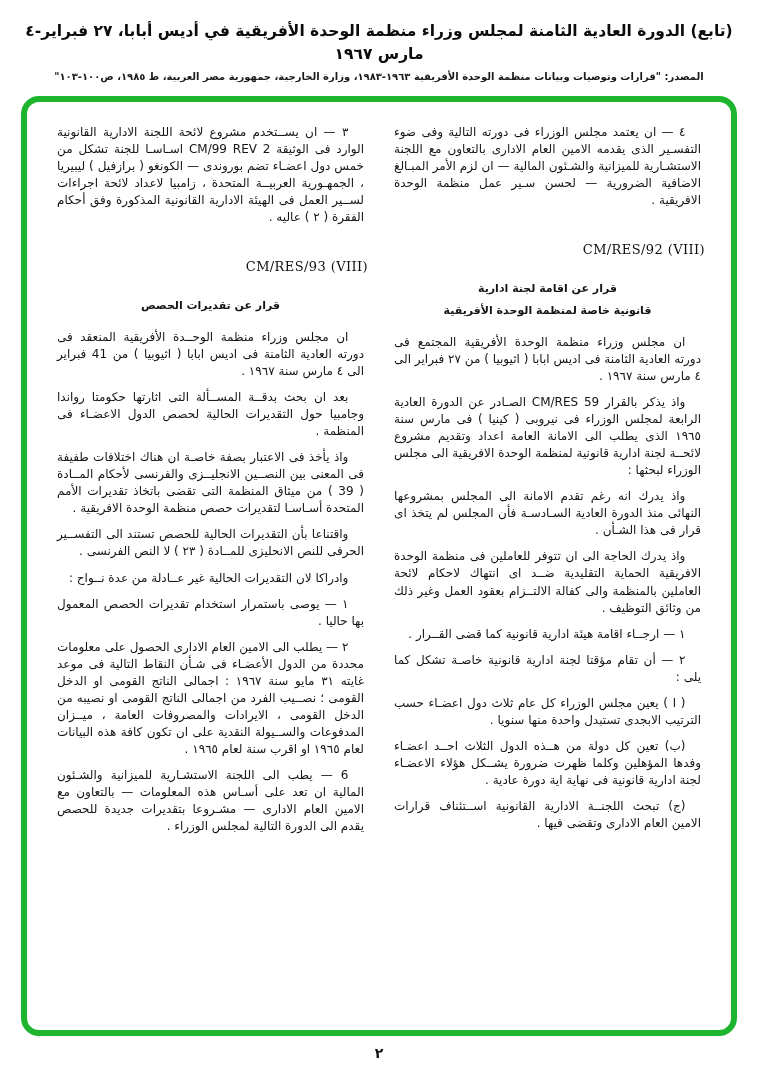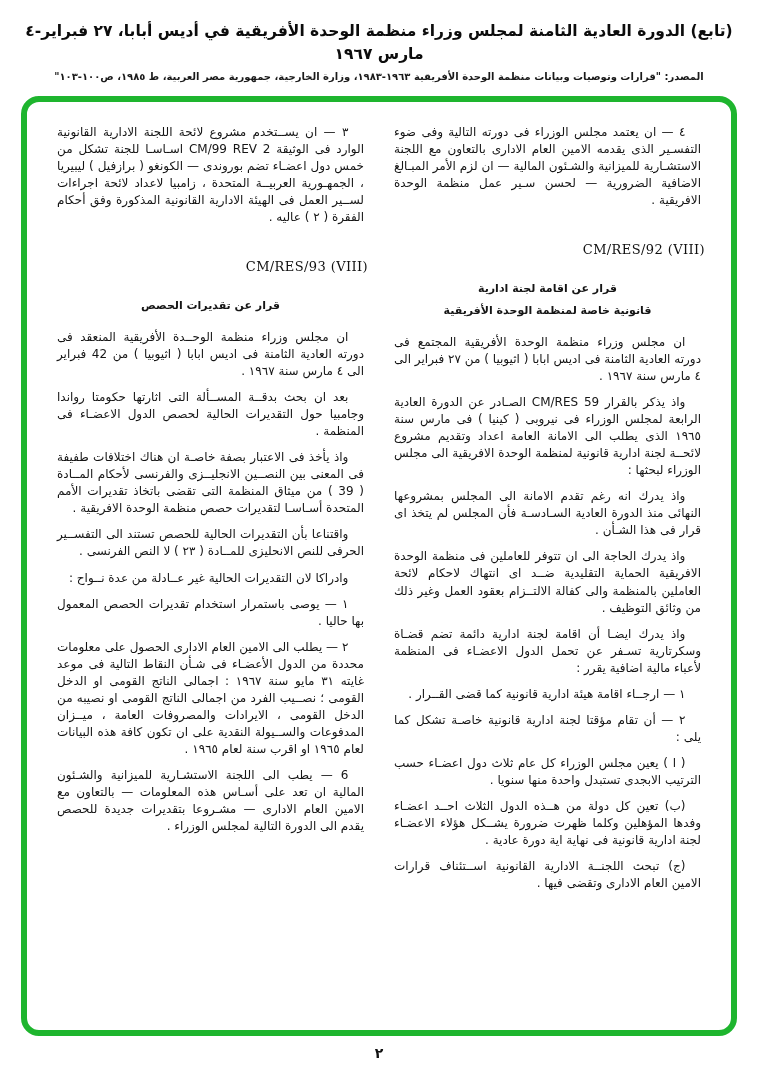--- a/index.html
+++ b/index.html
@@ -101,32 +101,31 @@
   <div class="green-box">
     <div class="col">
         <div class="blk blk-para">٤ — ان يعتمد مجلس الوزراء فى دورته التالية وفى ضوء التفسـير الذى يقدمه الامين العام الادارى بالتعاون مع اللجنة الاستشـارية للميزانية والشـئون المالية — ان لزم الأمر المبـالغ الاضافية الضرورية — لحسن سـير عمل منظمة الوحدة الافريقية .</div>
         <div class="blk blk-code">CM/RES/92 (VIII)</div>
         <div class="blk blk-title">قرار عن اقامة لجنة ادارية
 قانونية خاصة لمنظمة الوحدة الأفريقية</div>
         <div class="blk blk-para">ان مجلس وزراء منظمة الوحدة الأفريقية المجتمع فى دورته العادية الثامنة فى اديس ابابا ( اثيوبيا ) من ٢٧ فبراير الى ٤ مارس سنة ١٩٦٧ .</div>
         <div class="blk blk-para">واذ يذكر بالقرار CM/RES 59 الصـادر عن الدورة العادية الرابعة لمجلس الوزراء فى نيروبى ( كينيا ) فى مارس سنة ١٩٦٥ الذى يطلب الى الامانة العامة اعداد وتقديم مشروع لائحــة لجنة ادارية قانونية لمنظمة الوحدة الافريقية الى مجلس الوزراء لبحثها :</div>
         <div class="blk blk-para">واذ يدرك انه رغم تقدم الامانة الى المجلس بمشروعها النهائى منذ الدورة العادية السـادسـة فأن المجلس لم يتخذ اى قرار فى هذا الشـأن .</div>
         <div class="blk blk-para">واذ يدرك الحاجة الى ان تتوفر للعاملين فى منظمة الوحدة الافريقية الحماية التقليدية ضــد اى انتهاك لاحكام لائحة العاملين بالمنظمة والى كفالة الالتــزام بعقود العمل وغير ذلك من وثائق التوظيف .</div>
-        <div class="blk blk-para">واذ يدرك ايضـا أن اقامة لجنة ادارية دائمة تضم قضـاة وسكرتارية تسـفر عن تحمل الدول الاعضـاء فى المنظمة لأعباء مالية اضافية يقرر :</div>
         <div class="blk blk-para">١ — ارجــاء اقامة هيئة ادارية قانونية كما قضى القــرار .</div>
         <div class="blk blk-para">٢ — أن تقام مؤقتا لجنة ادارية قانونية خاصـة تشكل كما يلى :</div>
         <div class="blk blk-para">( ا ) يعين مجلس الوزراء كل عام ثلاث دول اعضـاء حسب الترتيب الابجدى تستبدل واحدة منها سنويا .</div>
         <div class="blk blk-para">(ب) تعين كل دولة من هــذه الدول الثلاث احــد اعضـاء وفدها المؤهلين وكلما ظهرت ضرورة يشــكل هؤلاء الاعضـاء لجنة ادارية قانونية فى نهاية اية دورة عادية .</div>
         <div class="blk blk-para">(ج) تبحث اللجنــة الادارية القانونية اســتئناف قرارات الامين العام الادارى وتقضى فيها .</div>
       </div>
     <div class="col">
         <div class="blk blk-para">٣ — ان يســتخدم مشروع لائحة اللجنة الادارية القانونية الوارد فى الوثيقة CM/99 REV 2 اسـاسـا للجنة تشكل من خمس دول اعضـاء تضم بوروندى — الكونغو ( برازفيل ) ليبيريا ، الجمهـورية العربيــة المتحدة ، زامبيا لاعداد لائحة اجراءات لســير العمل فى الهيئة الادارية القانونية المذكورة وفق أحكام الفقرة ( ٢ ) عاليه .</div>
         <div class="blk blk-code">CM/RES/93 (VIII)</div>
         <div class="blk blk-title">قرار عن تقديرات الحصص</div>
-        <div class="blk blk-para">ان مجلس وزراء منظمة الوحــدة الأفريقية المنعقد فى دورته العادية الثامنة فى اديس ابابا ( اثيوبيا ) من 42 فبراير الى ٤ مارس سنة ١٩٦٧ .</div>
+        <div class="blk blk-para">ان مجلس وزراء منظمة الوحــدة الأفريقية المنعقد فى دورته العادية الثامنة فى اديس ابابا ( اثيوبيا ) من 41 فبراير الى ٤ مارس سنة ١٩٦٧ .</div>
         <div class="blk blk-para">بعد ان بحث بدقــة المســألة التى اثارتها حكومتا رواندا وجامبيا حول التقديرات الحالية لحصص الدول الاعضـاء فى المنظمة .</div>
         <div class="blk blk-para">واذ يأخذ فى الاعتبار بصفة خاصـة ان هناك اختلافات طفيفة فى المعنى بين النصــين الانجليــزى والفرنسى لأحكام المــادة ( 39 ) من ميثاق المنظمة التى تقضى باتخاذ تقديرات الأمم المتحدة أسـاسـا لتقديرات حصص منظمة الوحدة الافريقية .</div>
         <div class="blk blk-para">واقتناعا بأن التقديرات الحالية للحصص تستند الى التفســير الحرفى للنص الانحليزى للمــادة ( ٢٣ ) لا النص الفرنسى .</div>
         <div class="blk blk-para">وادراكا لان التقديرات الحالية غير عــادلة من عدة نــواح :</div>
         <div class="blk blk-para">١ — يوصى باستمرار استخدام تقديرات الحصص المعمول بها حاليا .</div>
         <div class="blk blk-para">٢ — يطلب الى الامين العام الادارى الحصول على معلومات محددة من الدول الأعضـاء فى شـأن النقاط التالية فى موعد غايته ٣١ مايو سنة ١٩٦٧ : اجمالى الناتج القومى او الدخل القومى ؛ نصــيب الفرد من اجمالى الناتج القومى او نصيبه من الدخل القومى ، الايرادات والمصروفات العامة ، ميــزان المدفوعات والســيولة النقدية على ان تكون كافة هذه البيانات لعام ١٩٦٥ او اقرب سنة لعام ١٩٦٥ .</div>
         <div class="blk blk-para">6 — يطب الى اللجنة الاستشـارية للميزانية والشـئون المالية ان تعد على أسـاس هذه المعلومات — بالتعاون مع الامين العام الادارى — مشـروعا بتقديرات جديدة للحصص يقدم الى الدورة التالية لمجلس الوزراء .</div>
       </div>
   </div>
 

